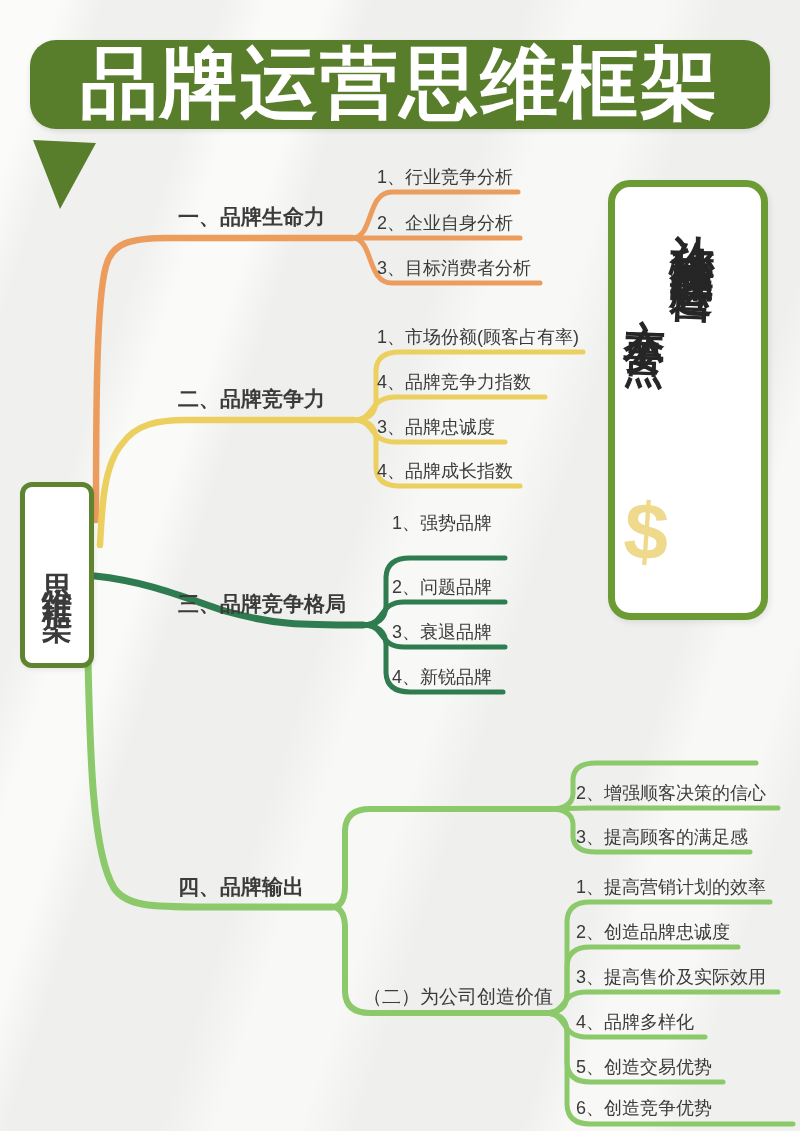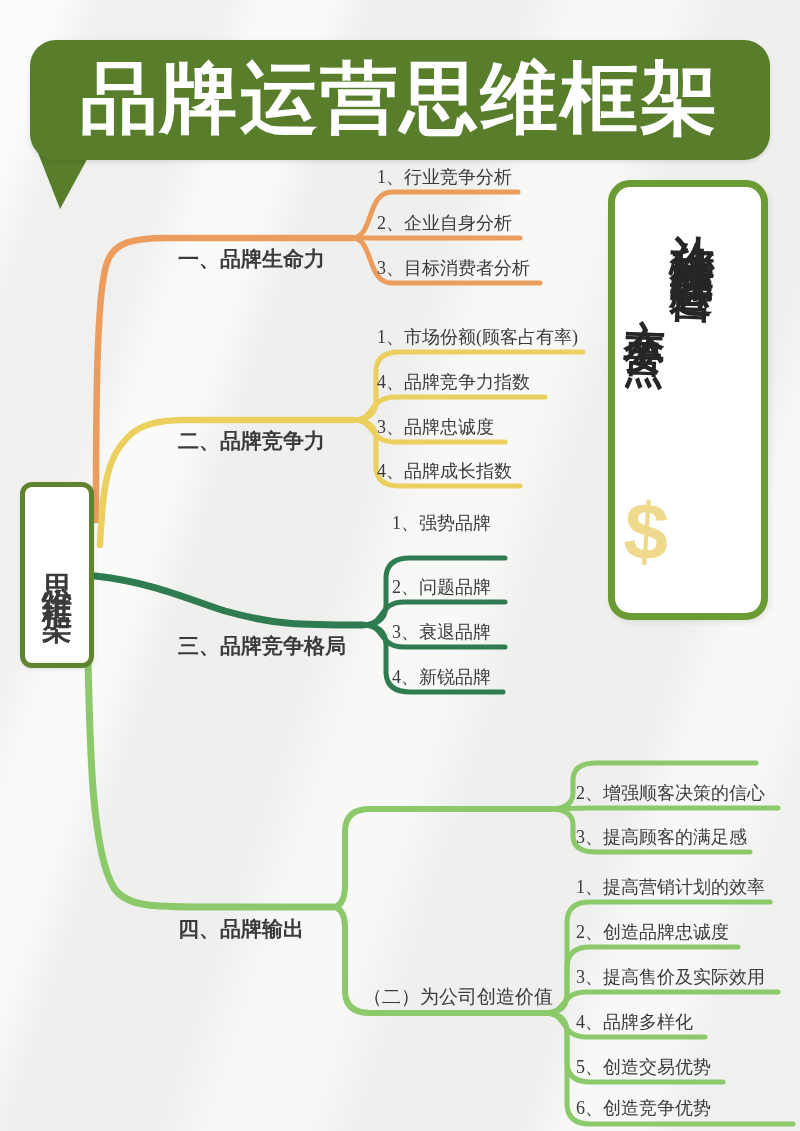--- a/index.html
+++ b/index.html
@@ -11,21 +11,21 @@
     background:
       linear-gradient(108deg,
         #fbfbfa 0 5%, #f0f0ee 9% 19%, #fafaf9 23% 28%,
         #efefed 32% 45%, #f8f8f7 50% 57%, #efefed 62% 76%,
         #f8f8f7 80% 86%, #f0f0ee 90% 100%);
   }
   svg.lines{position:absolute;left:0;top:0;}
 
   
   .title-bubble{
-    position:absolute;left:30px;top:40px;width:740px;height:120px;
+    position:absolute;left:30px;top:40px;width:740px;height:89px;
     background:#587E2B;border-radius:26px;
     display:flex;align-items:center;justify-content:center;
     box-shadow:0 2px 5px rgba(0,0,0,.10);
   }
   .title-text{
     color:#ffffff;font-size:78px;font-weight:900;letter-spacing:2px;
     white-space:nowrap;line-height:1;transform:translateY(-2px);
   }
 
   
@@ -37,23 +37,23 @@
     box-shadow:1px 2px 4px rgba(0,0,0,.08);
   }
   .root-text{
     writing-mode:vertical-rl;text-orientation:upright;
     font-size:30px;font-weight:bold;color:#3A3A3A;
     letter-spacing:13px;line-height:1;
   }
 
   
   .node{
-    position:absolute;color:#3B3B3B;white-space:nowrap;line-height:22px;font-family:Liberation Serif, serif;
+    position:absolute;color:#3B3B3B;white-space:nowrap;line-height:22px;
   }
-  .topic{font-size:21px;font-weight:bold;line-height:26px;margin-top:42px;}
+  .topic{font-size:21px;font-weight:bold;line-height:26px;}
   .subtopic{font-size:19px;line-height:24px;}
   .leaf{font-size:18px;}
 
   
   .note-box{
     position:absolute;left:608px;top:180px;width:160px;height:440px;
     background:#ffffff;border:7px solid #6B9B33;border-radius:22px;
     box-sizing:border-box;
     box-shadow:2px 3px 6px rgba(0,0,0,.08);
   }

